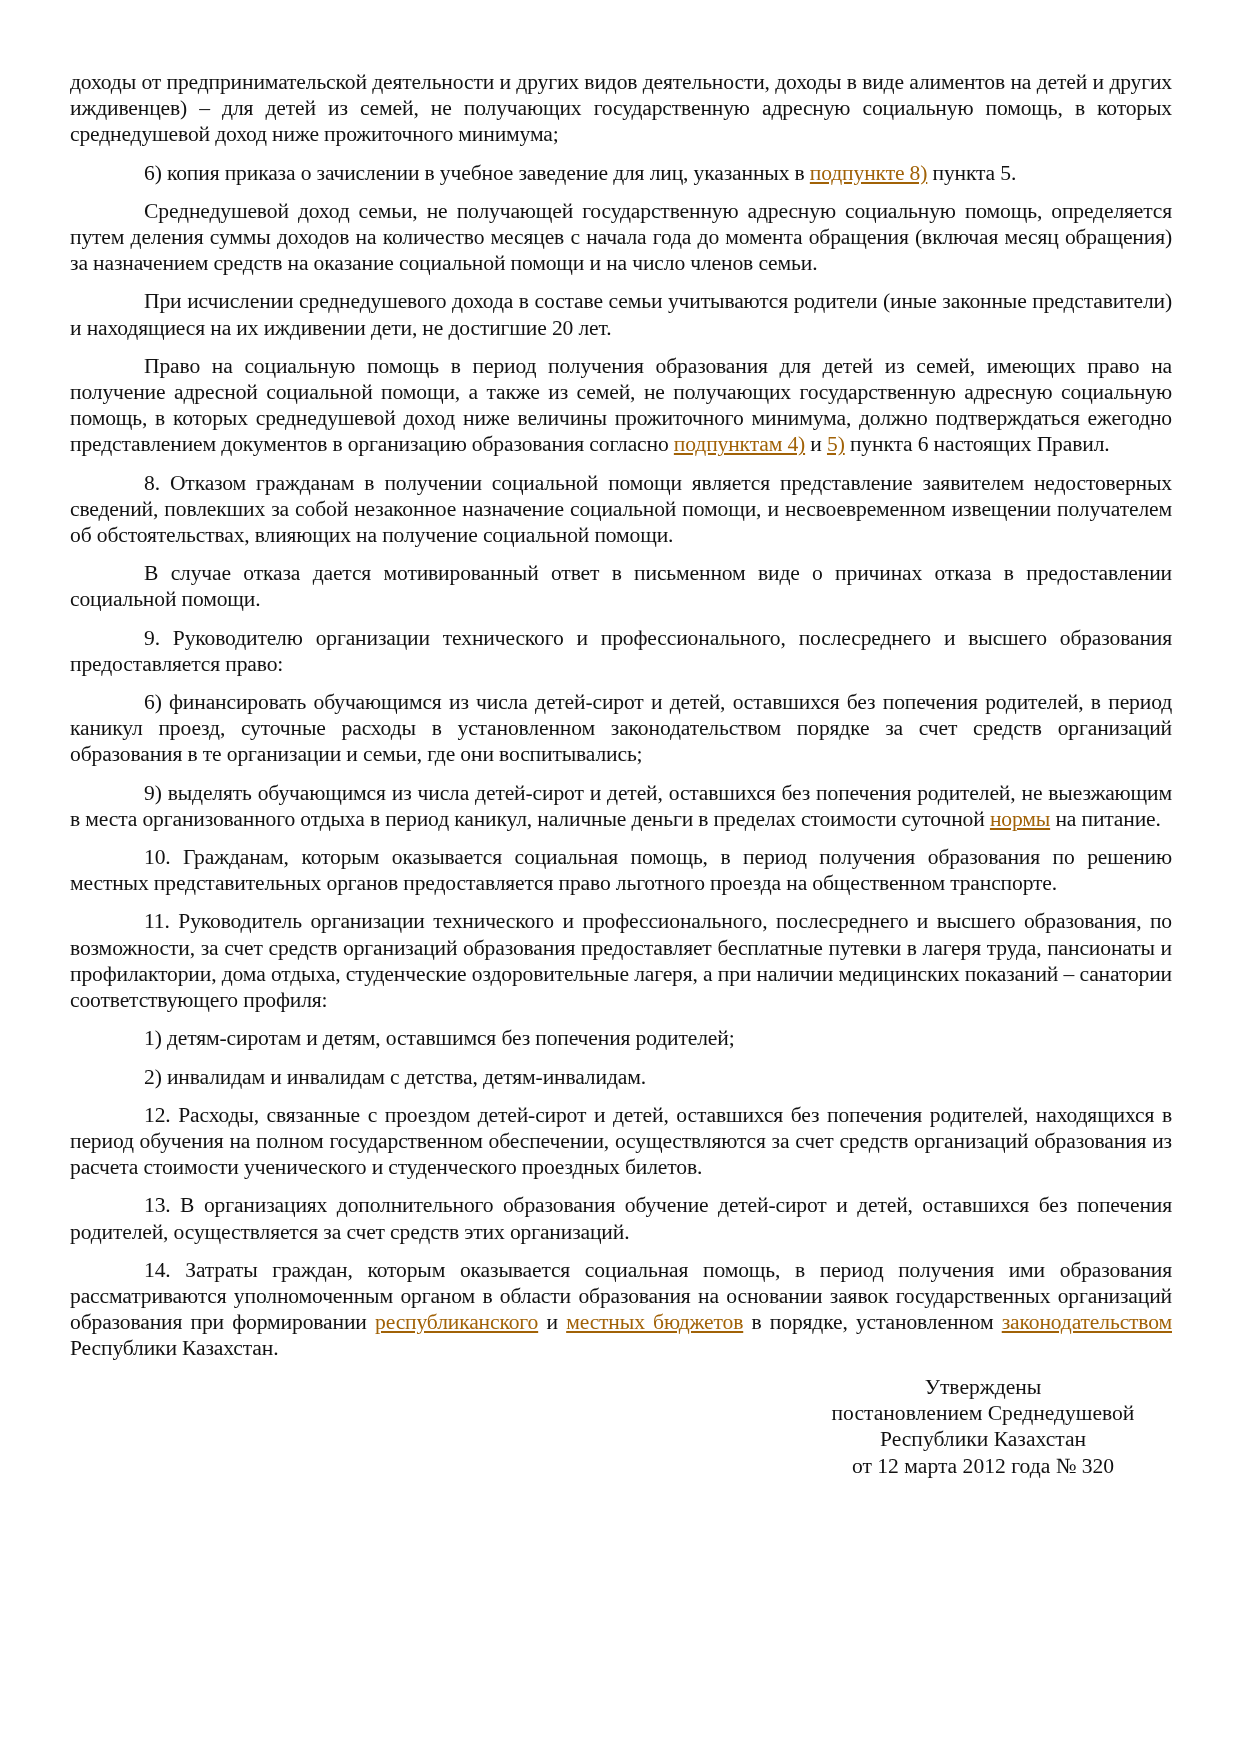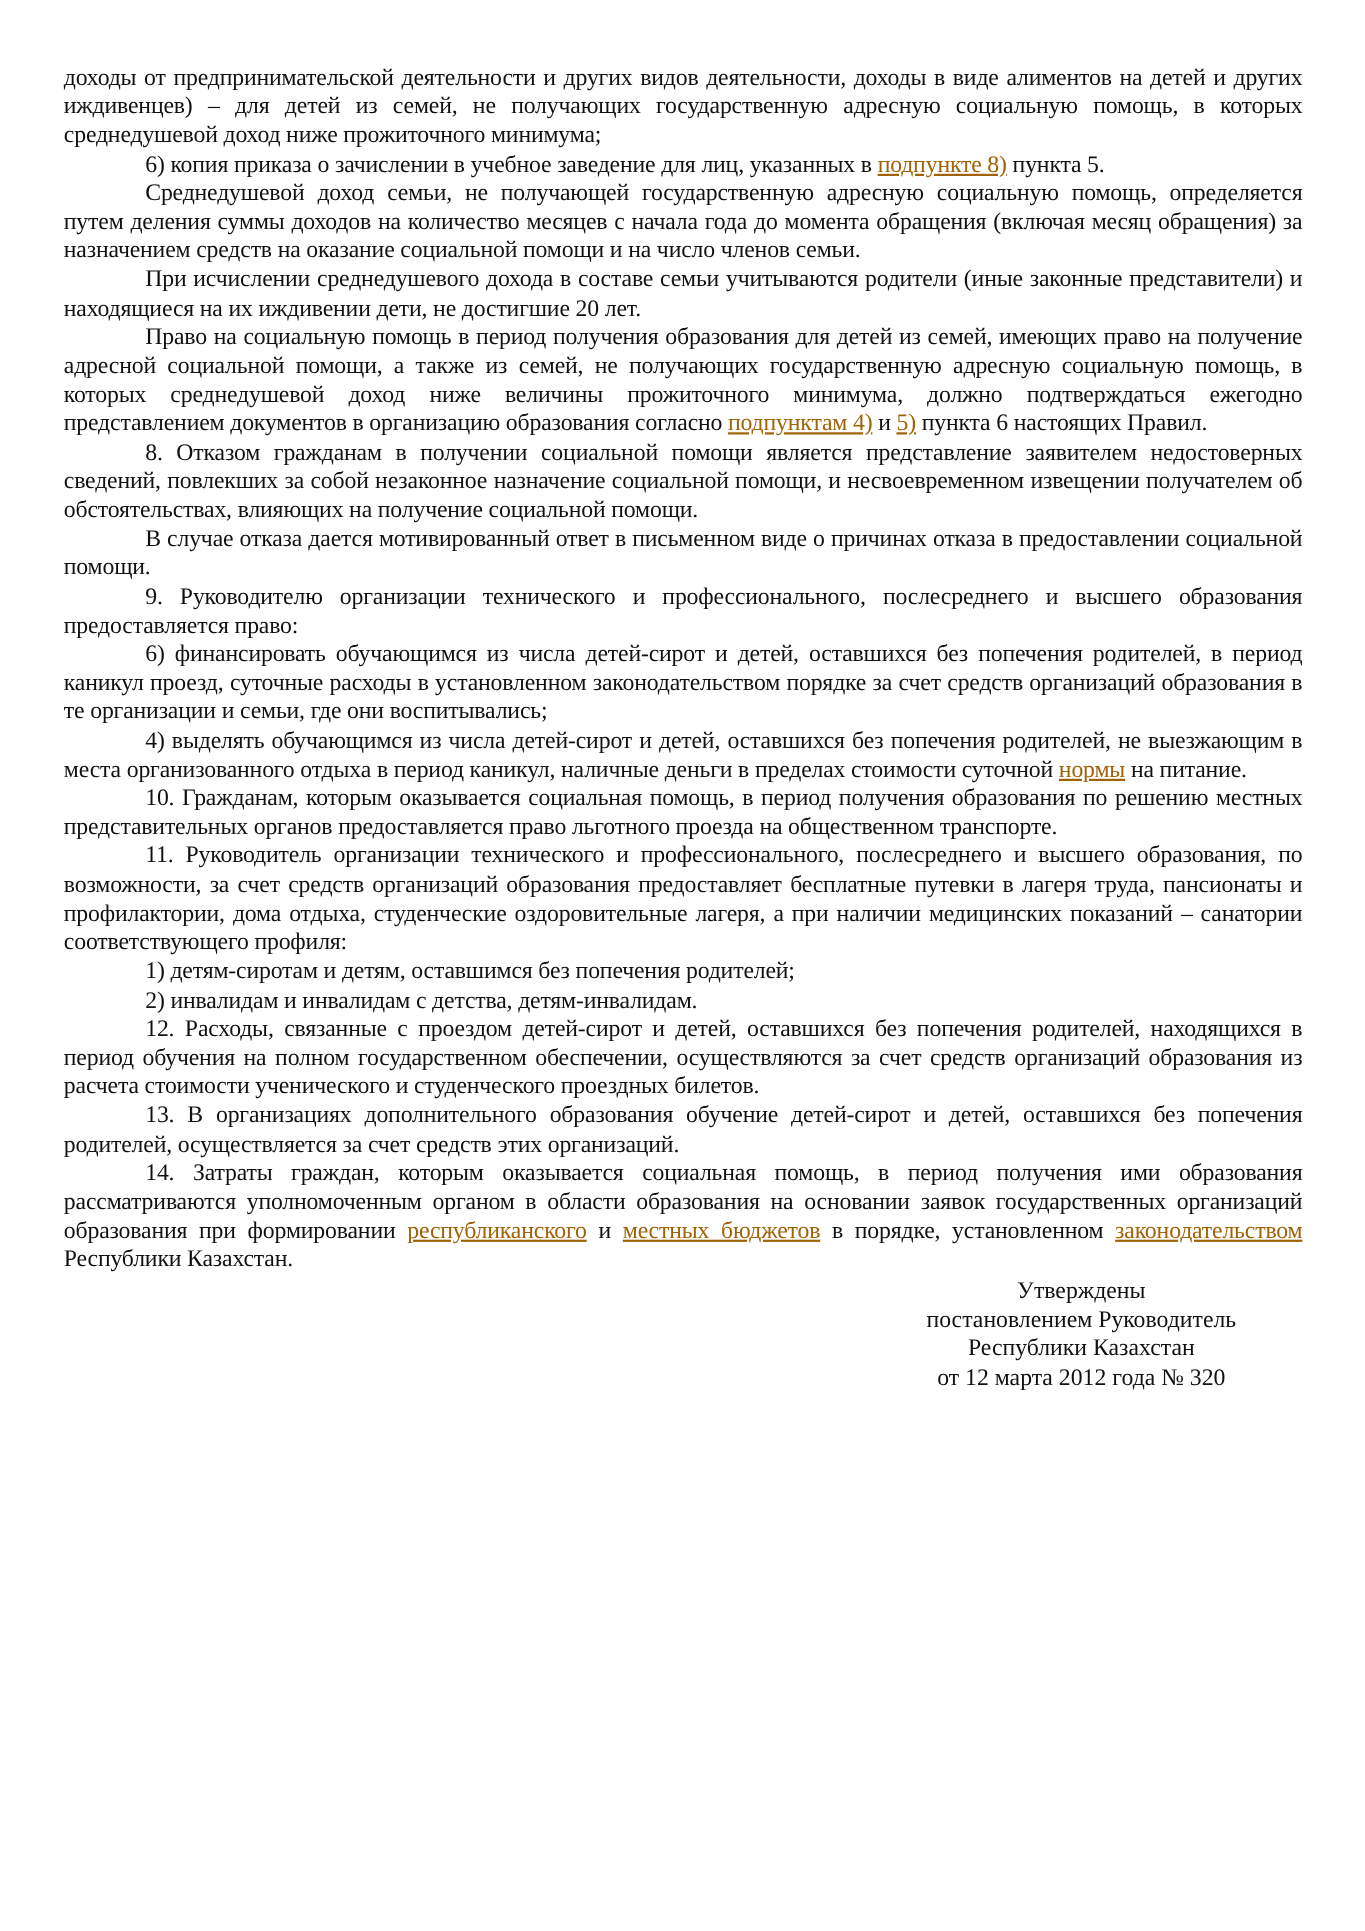--- a/index.html
+++ b/index.html
@@ -8,21 +8,21 @@
     position: absolute;
     left: 58px;
     top: 57px;
     width: 1126px;
     font-family: "Liberation Serif", "DejaVu Serif", serif;
     font-size: 21.6px;
     line-height: 26.2px;
     color: #111111;
   }
   .p {
-    margin: 0;
+    margin: 12px;
     text-align: justify;
     text-indent: 74px;
     letter-spacing: -0.15px;
   }
   .p.noindent { text-indent: 0; }
   a.lnk {
     color: #a16207;
     text-underline-offset: 2px;
   }
   .approval {
@@ -40,29 +40,29 @@
   <div id="body-text">
       <p class="p noindent"><span>доходы от предпринимательской деятельности и других видов деятельности, доходы в виде алиментов на детей и других иждивенцев) – для детей из семей, не получающих государственную адресную социальную помощь, в которых среднедушевой доход ниже прожиточного минимума;</span></p>
       <p class="p"><span>6) копия приказа о зачислении в учебное заведение для лиц, указанных в </span><a class="lnk" href="#">подпункте 8)</a><span> пункта 5.</span></p>
       <p class="p"><span>Среднедушевой доход семьи, не получающей государственную адресную социальную помощь, определяется путем деления суммы доходов на количество месяцев с начала года до момента обращения (включая месяц обращения) за назначением средств на оказание социальной помощи и на число членов семьи.</span></p>
       <p class="p"><span>При исчислении среднедушевого дохода в составе семьи учитываются родители (иные законные представители) и находящиеся на их иждивении дети, не достигшие 20 лет.</span></p>
       <p class="p"><span>Право на социальную помощь в период получения образования для детей из семей, имеющих право на получение адресной социальной помощи, а также из семей, не получающих государственную адресную социальную помощь, в которых среднедушевой доход ниже величины прожиточного минимума, должно подтверждаться ежегодно представлением документов в организацию образования согласно </span><a class="lnk" href="#">подпунктам 4)</a><span> и </span><a class="lnk" href="#">5)</a><span> пункта 6 настоящих Правил.</span></p>
       <p class="p"><span>8. Отказом гражданам в получении социальной помощи является представление заявителем недостоверных сведений, повлекших за собой незаконное назначение социальной помощи, и несвоевременном извещении получателем об обстоятельствах, влияющих на получение социальной помощи.</span></p>
       <p class="p"><span>В случае отказа дается мотивированный ответ в письменном виде о причинах отказа в предоставлении социальной помощи.</span></p>
       <p class="p"><span>9. Руководителю организации технического и профессионального, послесреднего и высшего образования предоставляется право:</span></p>
       <p class="p"><span>6) финансировать обучающимся из числа детей-сирот и детей, оставшихся без попечения родителей, в период каникул проезд, суточные расходы в установленном законодательством порядке за счет средств организаций образования в те организации и семьи, где они воспитывались;</span></p>
-      <p class="p"><span>4) выделять обучающимся из числа детей-сирот и детей, оставшихся без попечения родителей, не выезжающим в места организованного отдыха в период каникул, наличные деньги в пределах стоимости суточной </span><a class="lnk" href="#">нормы</a><span> на питание.</span></p>
+      <p class="p"><span>9) выделять обучающимся из числа детей-сирот и детей, оставшихся без попечения родителей, не выезжающим в места организованного отдыха в период каникул, наличные деньги в пределах стоимости суточной </span><a class="lnk" href="#">нормы</a><span> на питание.</span></p>
       <p class="p"><span>10. Гражданам, которым оказывается социальная помощь, в период получения образования по решению местных представительных органов предоставляется право льготного проезда на общественном транспорте.</span></p>
       <p class="p"><span>11. Руководитель организации технического и профессионального, послесреднего и высшего образования, по возможности, за счет средств организаций образования предоставляет бесплатные путевки в лагеря труда, пансионаты и профилактории, дома отдыха, студенческие оздоровительные лагеря, а при наличии медицинских показаний – санатории соответствующего профиля:</span></p>
       <p class="p"><span>1) детям-сиротам и детям, оставшимся без попечения родителей;</span></p>
       <p class="p"><span>2) инвалидам и инвалидам с детства, детям-инвалидам.</span></p>
       <p class="p"><span>12. Расходы, связанные с проездом детей-сирот и детей, оставшихся без попечения родителей, находящихся в период обучения на полном государственном обеспечении, осуществляются за счет средств организаций образования из расчета стоимости ученического и студенческого проездных билетов.</span></p>
       <p class="p"><span>13. В организациях дополнительного образования обучение детей-сирот и детей, оставшихся без попечения родителей, осуществляется за счет средств этих организаций.</span></p>
       <p class="p"><span>14. Затраты граждан, которым оказывается социальная помощь, в период получения ими образования рассматриваются уполномоченным органом в области образования на основании заявок государственных организаций образования при формировании </span><a class="lnk" href="#">республиканского</a><span> и </span><a class="lnk" href="#">местных бюджетов</a><span> в порядке, установленном </span><a class="lnk" href="#">законодательством</a><span> Республики Казахстан.</span></p>
     </div>
 
   <div class="approval">
     <div>Утверждены</div>
-    <div>постановлением Руководитель</div>
+    <div>постановлением Среднедушевой</div>
     <div>Республики Казахстан</div>
     <div>от 12 марта 2012 года № 320</div>
   </div>
 </div>
 
 </body></html>

